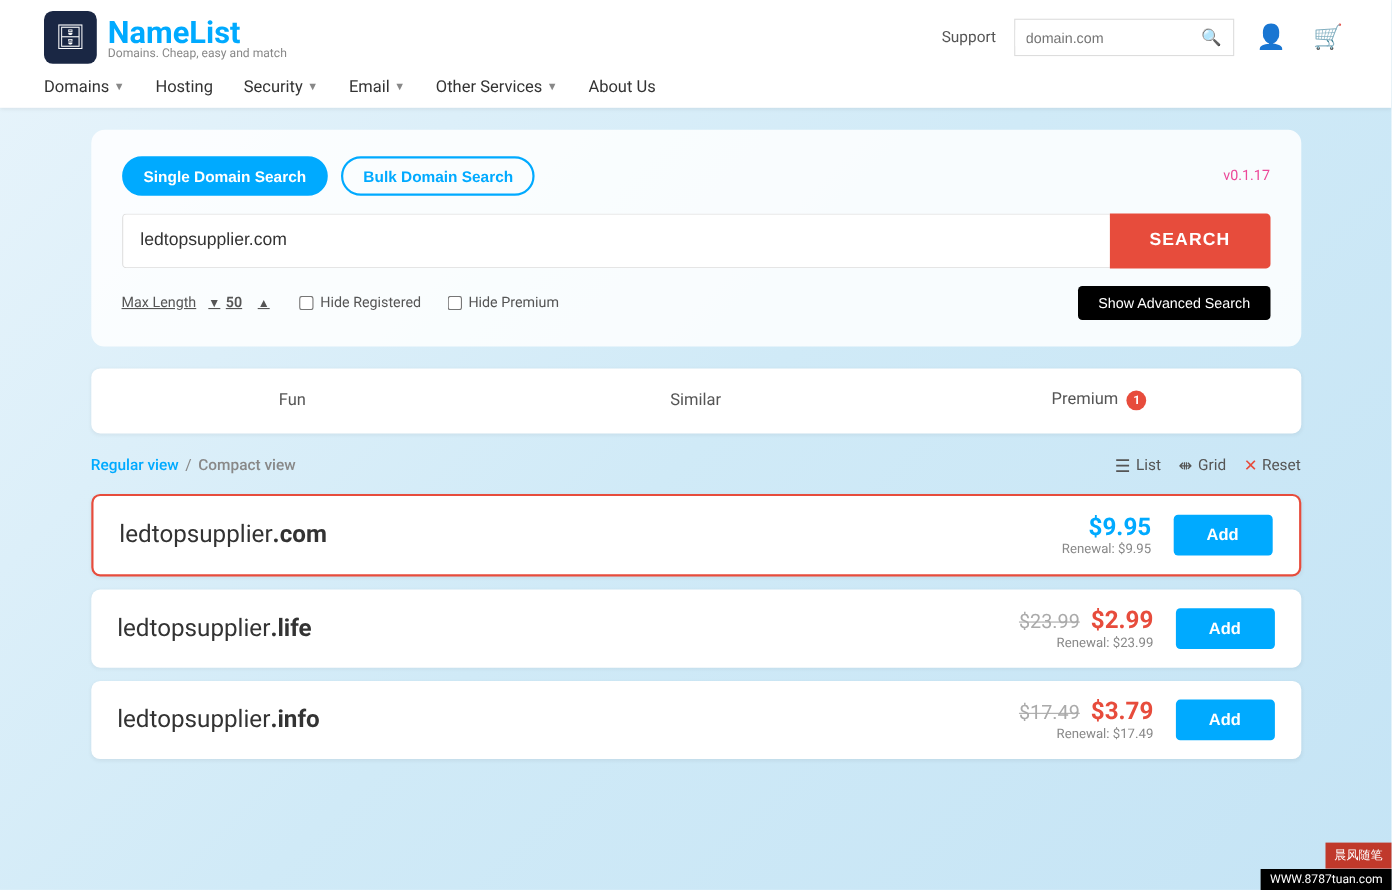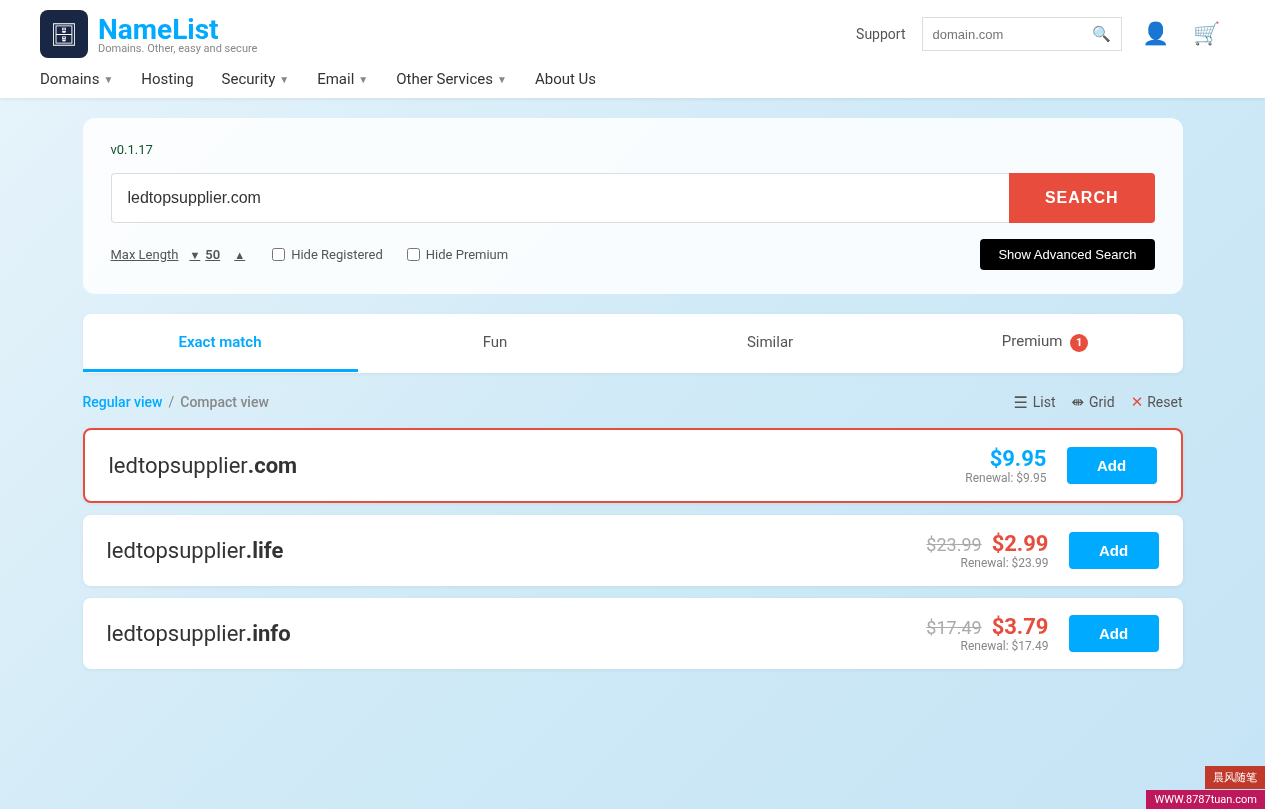--- a/index.html
+++ b/index.html
@@ -149,21 +149,21 @@
       background: #00aaff;
       color: #fff;
       border-color: #00aaff;
     }
     .tab-btn.inactive {
       background: transparent;
       color: #00aaff;
       border: 2px solid #00aaff;
     }
     .version-label {
-      color: #14532d;
+      color: #ec4899;
       font-size: 13px;
     }
 
     .search-row {
       display: flex;
       gap: 0;
       margin-bottom: 16px;
     }
     .domain-input {
       flex: 1;
@@ -402,39 +402,39 @@
       background: #c0392b;
       color: #fff;
       font-size: 11px;
       padding: 4px 8px;
       z-index: 9999;
     }
     .watermark2 {
       position: fixed;
       bottom: 0;
       right: 0;
-      background: #be185d;
+      background: #000000;
       color: #fff;
       font-size: 11px;
       padding: 3px 8px;
       z-index: 9999;
     }
   </style>
 </head>
 <body>
 
 <header class="header">
   <div class="header-top">
     <a class="logo" href="#">
       <div class="logo-icon">🗄</div>
       <div>
         <div class="logo-text">
           <span>Name</span><span style="color:#00aaff">List</span>
         </div>
-        <div class="logo-sub">Domains. Other, easy and secure</div>
+        <div class="logo-sub">Domains. Cheap, easy and match</div>
       </div>
     </a>
 
     <div class="header-right">
       <a href="#" class="support-link">Support</a>
       <div class="search-bar-small">
         <input type="text" placeholder="domain.com" style="">
         <button>🔍</button>
       </div>
       <button class="icon-btn">👤</button>
@@ -465,20 +465,24 @@
     <a class="nav-item" href="#">
       <span>About Us</span>
     </a>
   </nav>
 </header>
 
 <main class="main">
 
   <div class="search-panel">
     <div class="search-tabs">
+      <div class="search-tabs-left">
+        <button class="tab-btn active">Single Domain Search</button>
+        <button class="tab-btn inactive">Bulk Domain Search</button>
+      </div>
       <span class="version-label">v0.1.17</span>
     </div>
 
     <div class="search-row">
       <input type="text" class="domain-input" value="ledtopsupplier.com" style="">
       <button class="search-btn">SEARCH</button>
     </div>
 
     <div class="search-options">
       <div class="max-length">
@@ -495,23 +499,20 @@
       </label>
       <label class="checkbox-label">
         <input type="checkbox" style="">
         <span>Hide Premium</span>
       </label>
       <button class="advanced-btn">Show Advanced Search</button>
     </div>
   </div>
 
   <div class="category-tabs">
-    <a class="cat-tab active" href="#">
-      <span>Exact match</span>
-    </a>
     <a class="cat-tab" href="#">
       <span>Fun</span>
     </a>
     <a class="cat-tab" href="#">
       <span>Similar</span>
     </a>
     <a class="cat-tab" href="#">
       <span>Premium</span>
       <span class="badge">1</span>
     </a>

